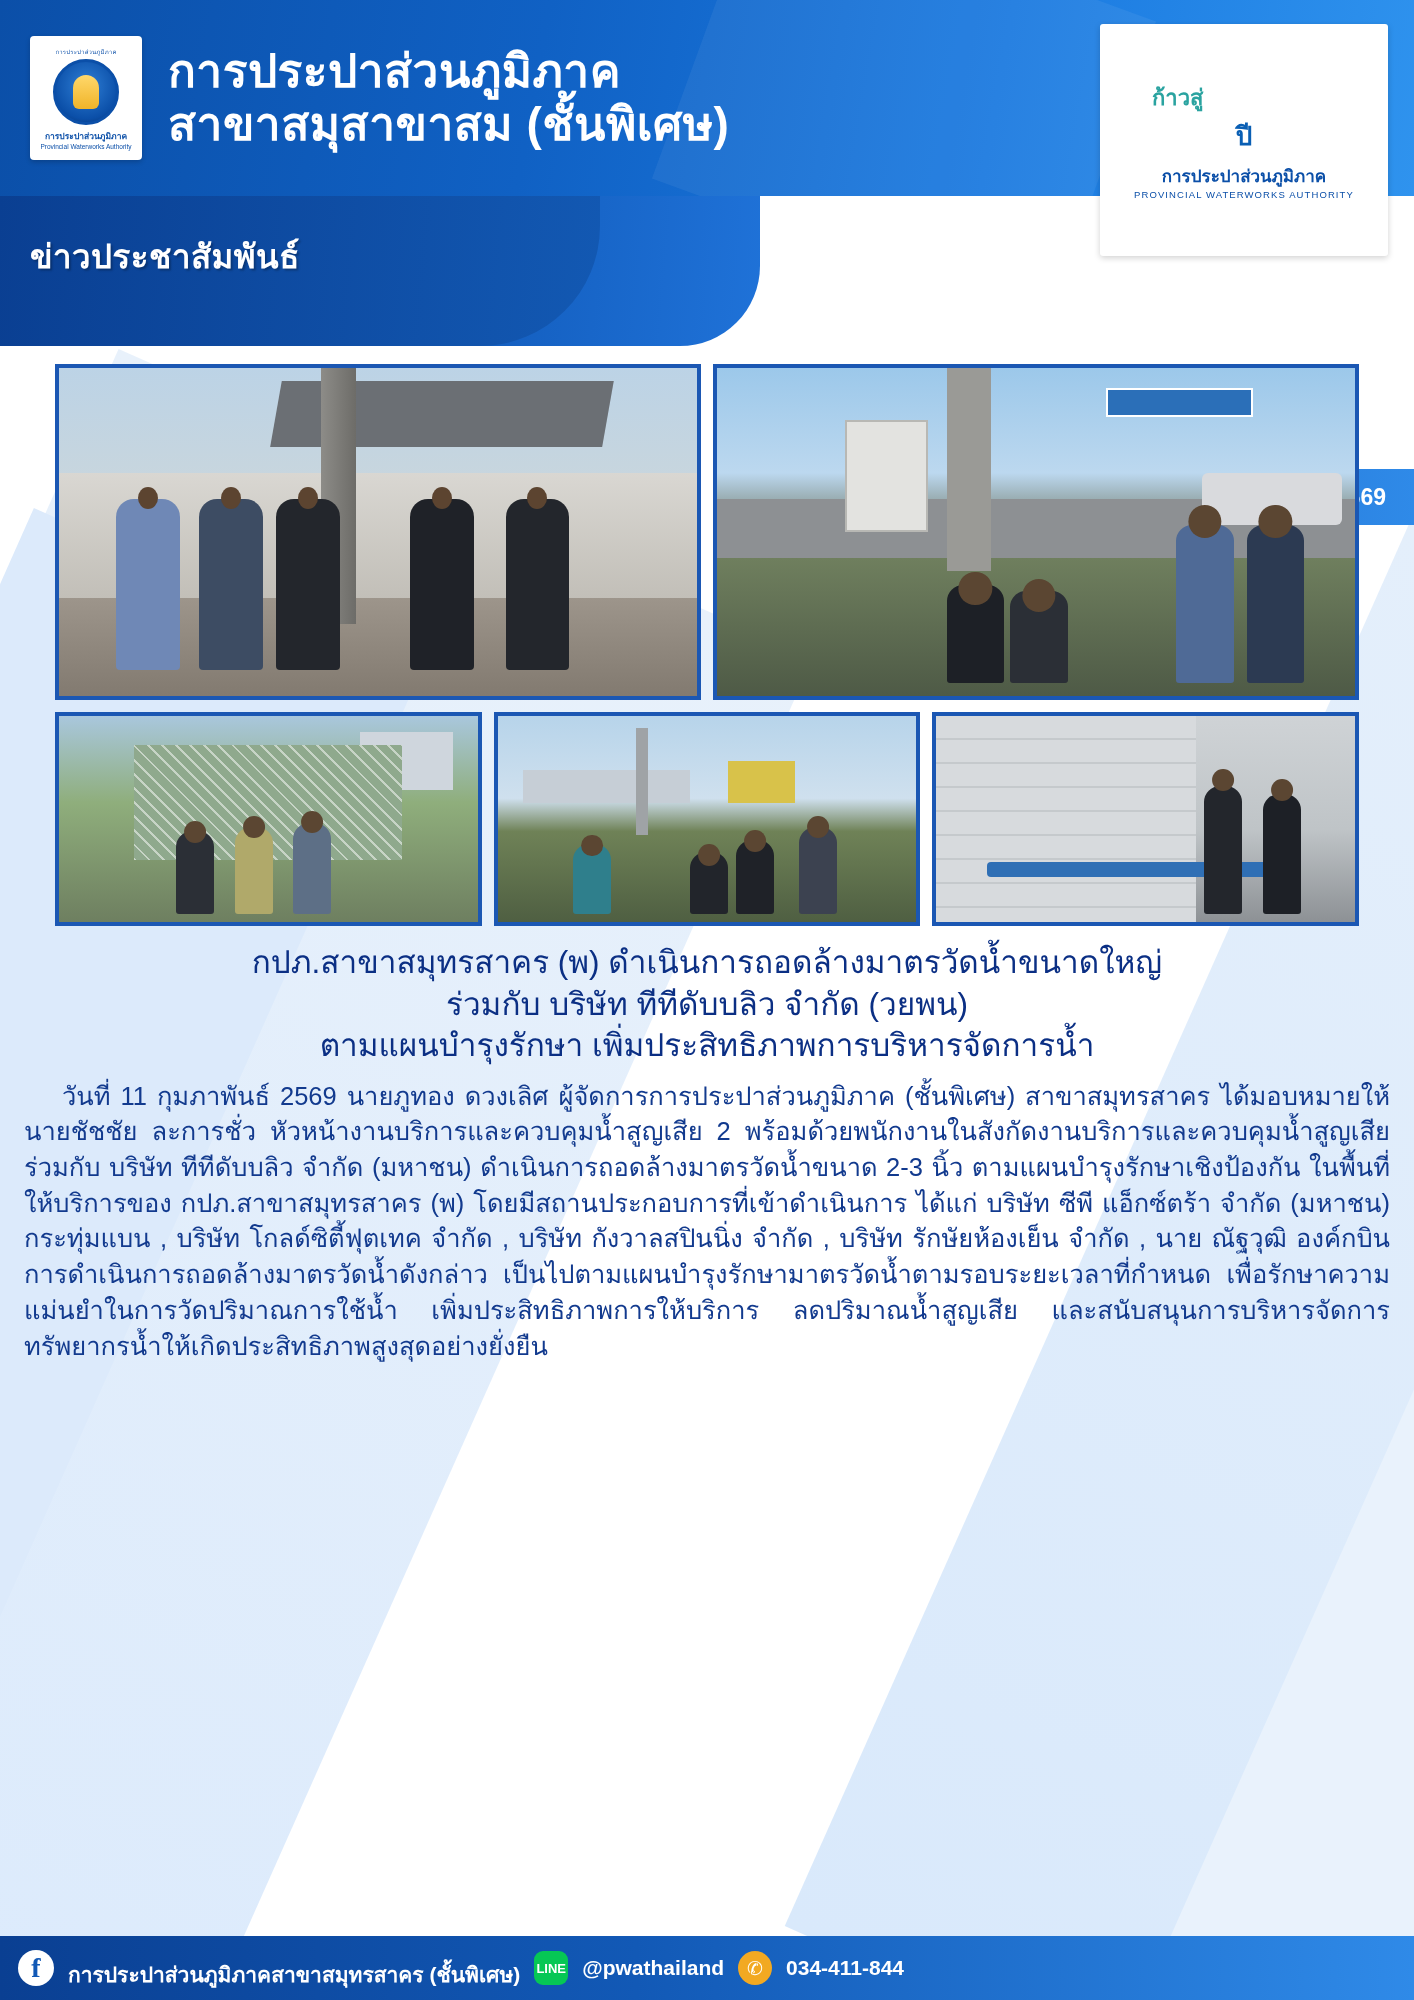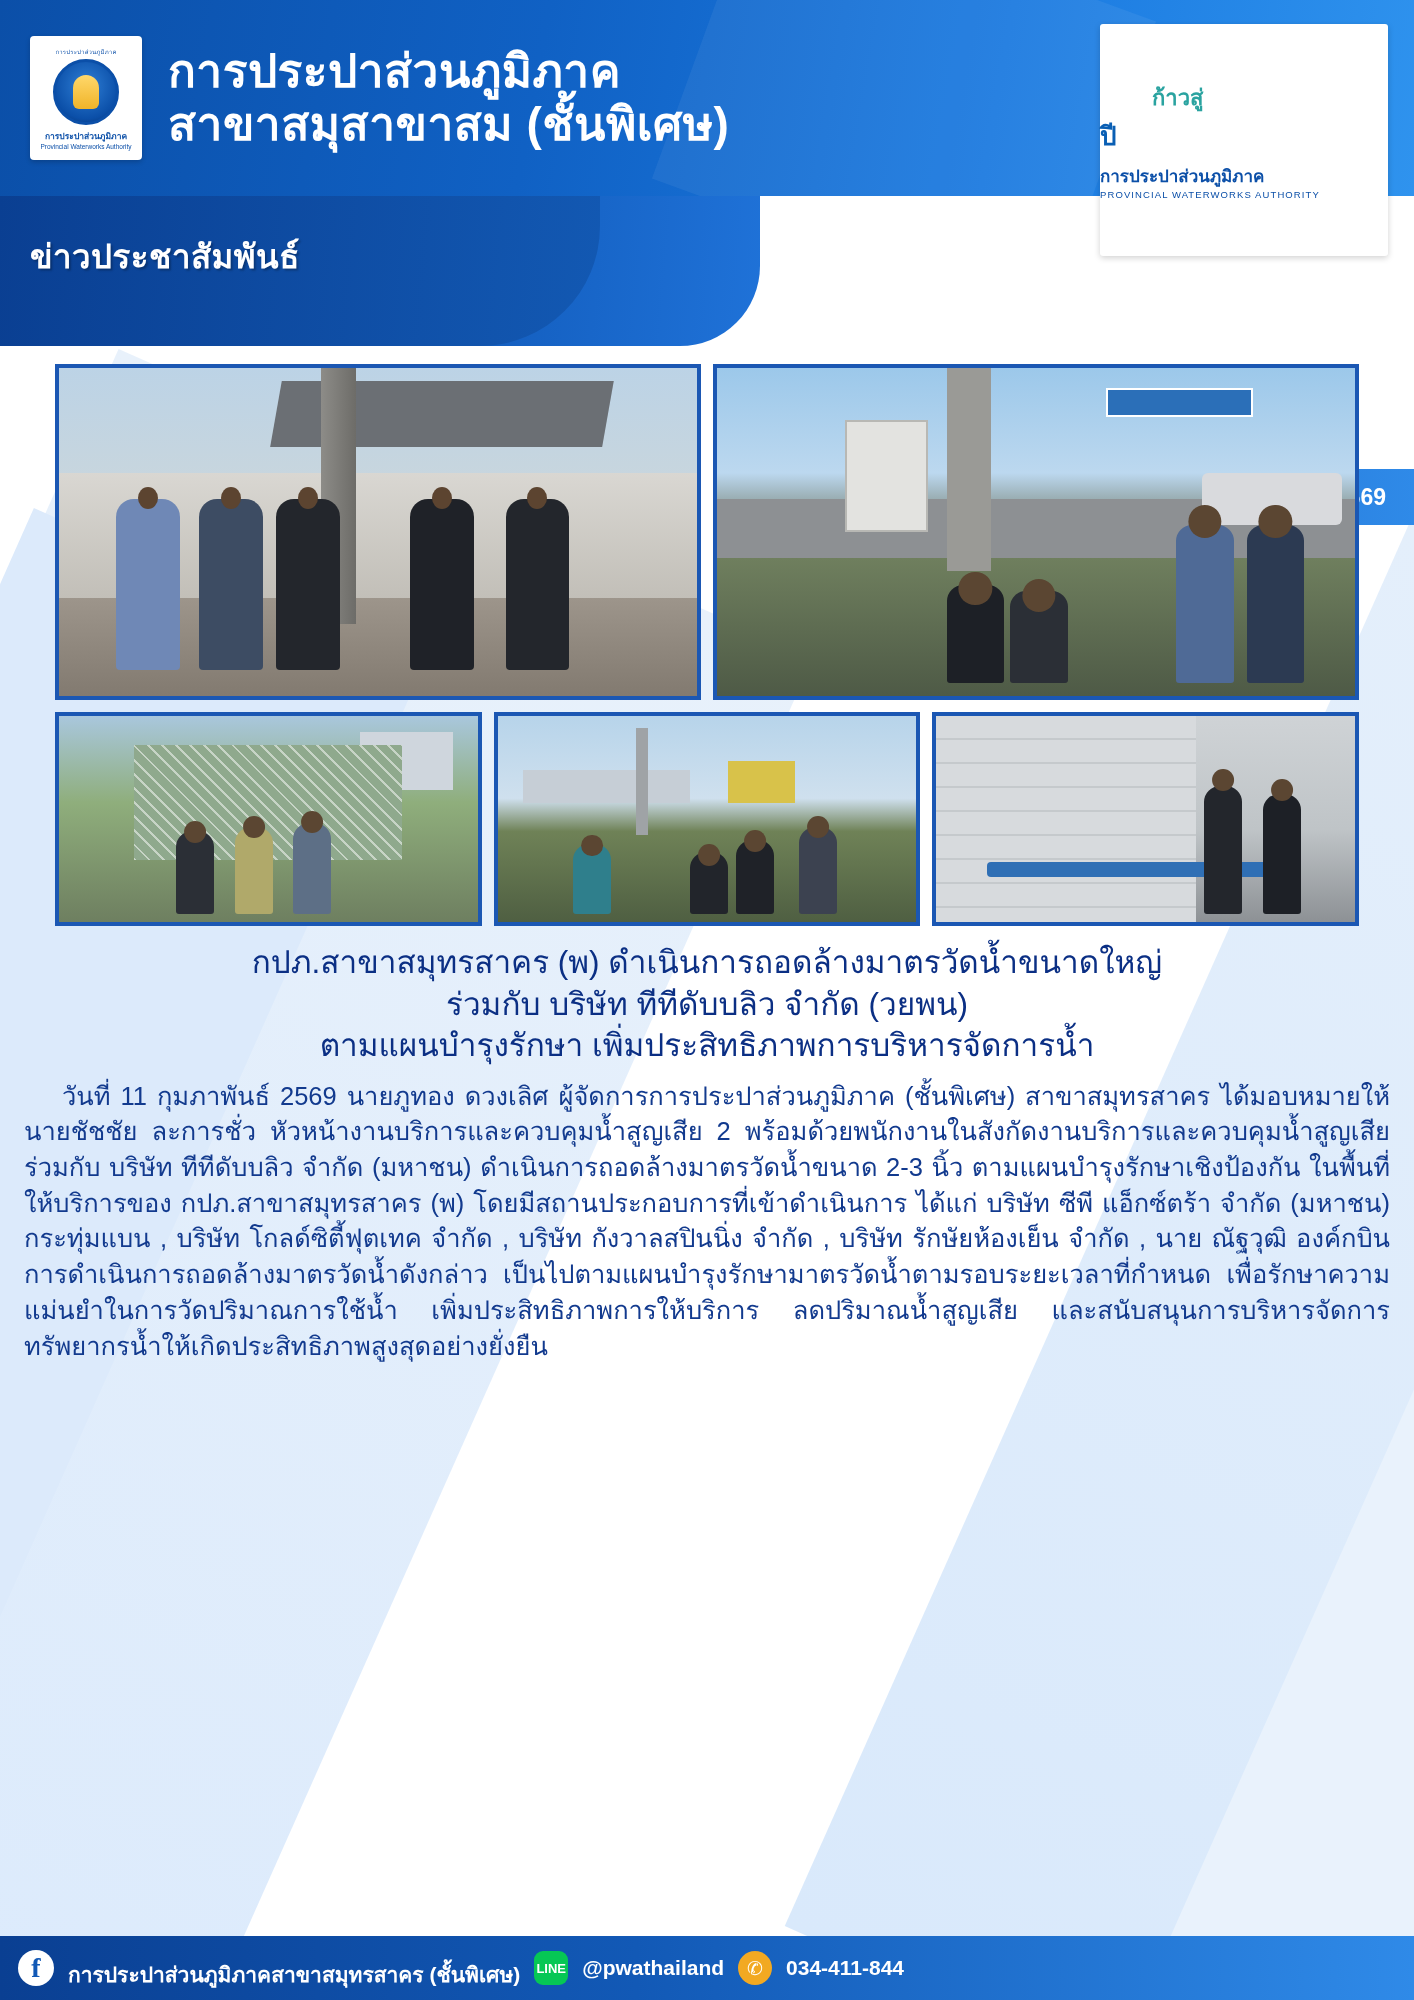--- a/index.html
+++ b/index.html
@@ -66,21 +66,21 @@
   .pwa-logo .th-name { font-size: 8.5px; color:#0b4fa8; font-weight: bold; margin-top:4px; }
   .pwa-logo .en-name { font-size: 6.5px; color:#0b4fa8; }
 
   .header-title { margin-left: 26px; color: #ffffff; line-height: 1.16; }
   .header-title .l1 { font-size: 46px; font-weight: bold; letter-spacing: .5px; }
   .header-title .l2 { font-size: 46px; font-weight: bold; letter-spacing: .5px; }
 
   .anniv-badge {
     position: absolute; right: 26px; top: 24px; width: 288px; height: 232px;
     background: #ffffff; border-radius: 3px; z-index: 4;
-    display: flex; flex-direction: column; justify-content: center;
+    display: flex; flex-direction: column; align-items: center; justify-content: center;
     box-shadow: 0 2px 6px rgba(0,0,0,.18);
   }
   .anniv-badge .kaosu { font-size: 22px; color: #2aa3a0; font-weight: bold; align-self:flex-start; margin-left:52px; }
   .anniv-badge .num47 {
     font-size: 118px; font-weight: bold; line-height: .85;
     background: linear-gradient(180deg,#0f8fd6 0%, #0a5fb4 45%, #15a99a 100%);
     -webkit-background-clip: text; background-clip: text; color: transparent;
     letter-spacing: -4px;
   }
   .anniv-badge .pee { font-size: 26px; color:#0a5fb4; font-weight:bold; }

